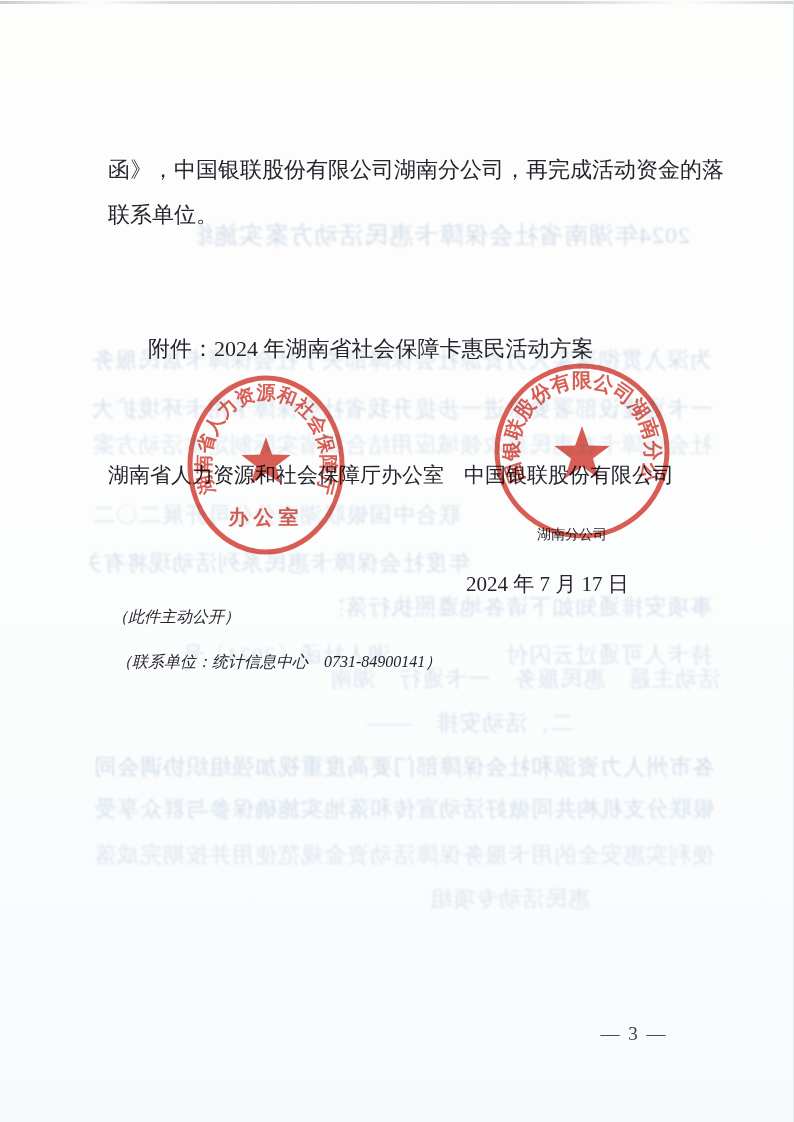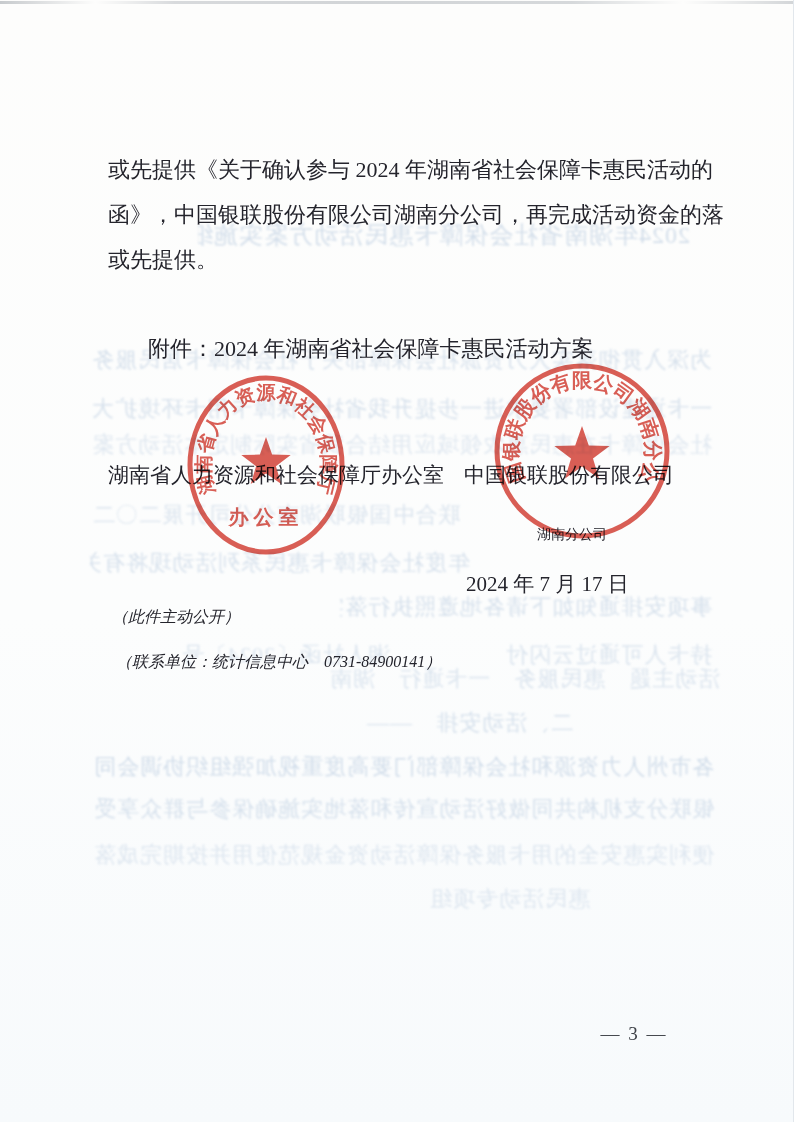--- a/index.html
+++ b/index.html
@@ -54,23 +54,22 @@
     <div class="bleed" style="left:92px;top:640px;width:620px;opacity:.4">持卡人可通过云闪付　　　　　湘人社函〔2024〕号</div>
     <div class="bleed" style="left:300px;top:664px;width:420px;opacity:.4">活动主题　惠民服务　一卡通行　湖南</div>
     <div class="bleed" style="left:345px;top:708px;width:228px;opacity:.45">二、活动安排　——</div>
     <div class="bleed" style="left:88px;top:752px;width:626px;opacity:.5">各市州人力资源和社会保障部门要高度重视加强组织协调会同</div>
     <div class="bleed" style="left:88px;top:794px;width:626px;opacity:.45">银联分支机构共同做好活动宣传和落地实施确保参与群众享受</div>
     <div class="bleed" style="left:88px;top:840px;width:626px;opacity:.35">便利实惠安全的用卡服务保障活动资金规范使用并按期完成落</div>
     <div class="bleed" style="left:420px;top:884px;width:170px;opacity:.35">惠民活动专项组</div>
   </div>
 
   <div class="body-para">
-    <div class="body-line jl">或先提供《关于确认参与 2024 年湖南省社会保障卡惠民活动的</div>
     <div class="body-line jl">函》，中国银联股份有限公司湖南分公司，再完成活动资金的落</div>
-    <div class="body-line">或先提供。</div>
+    <div class="body-line">联系单位。</div>
   </div>
 
   <div class="abs attach">附件：2024 年湖南省社会保障卡惠民活动方案</div>
 
   <div class="sig-row">
     <span>湖南省人力资源和社会保障厅办公室</span>
     <span>中国银联股份有限公司</span>
   </div>
   <div class="abs sig-center">湖南分公司</div>
   <div class="abs date-line">2024 年 7 月 17 日</div>

